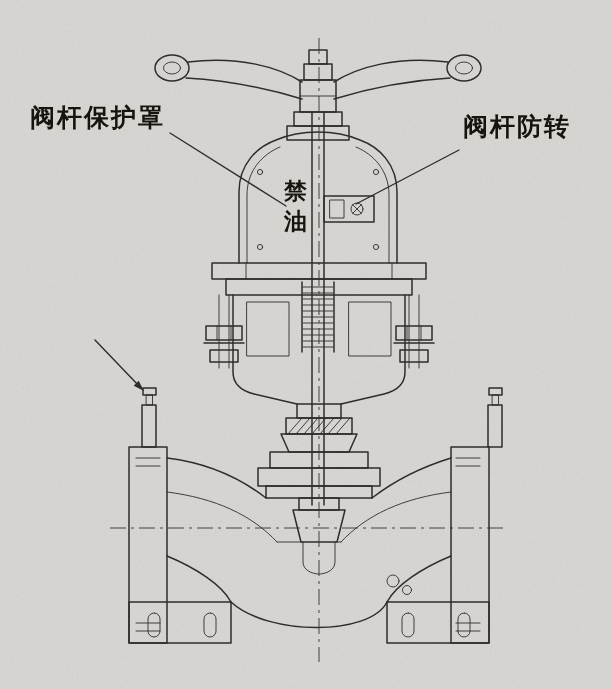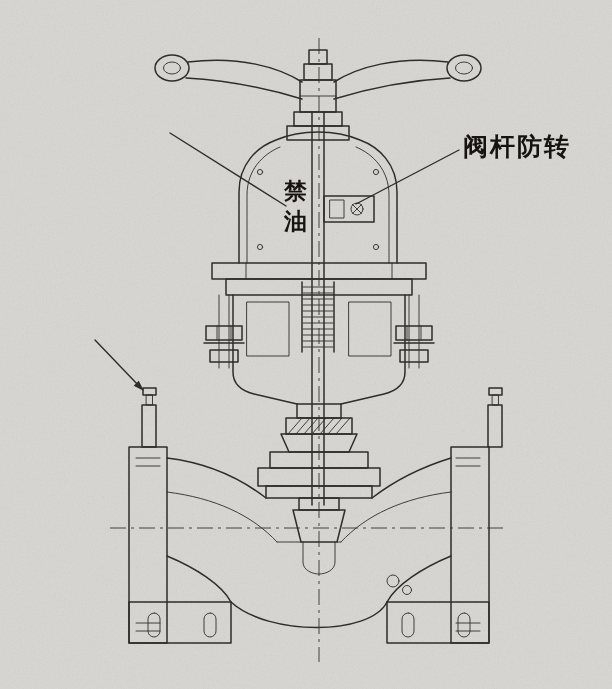--- a/index.html
+++ b/index.html
@@ -215,19 +215,20 @@
     </g>
 
     <g stroke="#2f2d2a" stroke-width="1.4" fill="none" stroke-linecap="round">
       <line x1="170" y1="133" x2="286" y2="206"></line>
       <line x1="459" y1="150" x2="356" y2="204"></line>
       <line x1="95" y1="340" x2="140" y2="387"></line>
       <polygon points="144,391 133.7,385.7 138.7,380.7" fill="#2f2d2a" stroke="none"></polygon>
     </g>
   </svg>
 
-
-  <div class="label" style="left:463px;top:130px;">阀杆防转</div>
+  <div class="label" style="left:30px;top:101px;">阀杆保护罩</div>
+
+  <div class="label" style="left:463px;top:110px;">阀杆防转</div>
 
 
   <div class="label-vert" style="left:280px;top:160px;">禁油</div>
 
 </div>
 
 </body></html>

